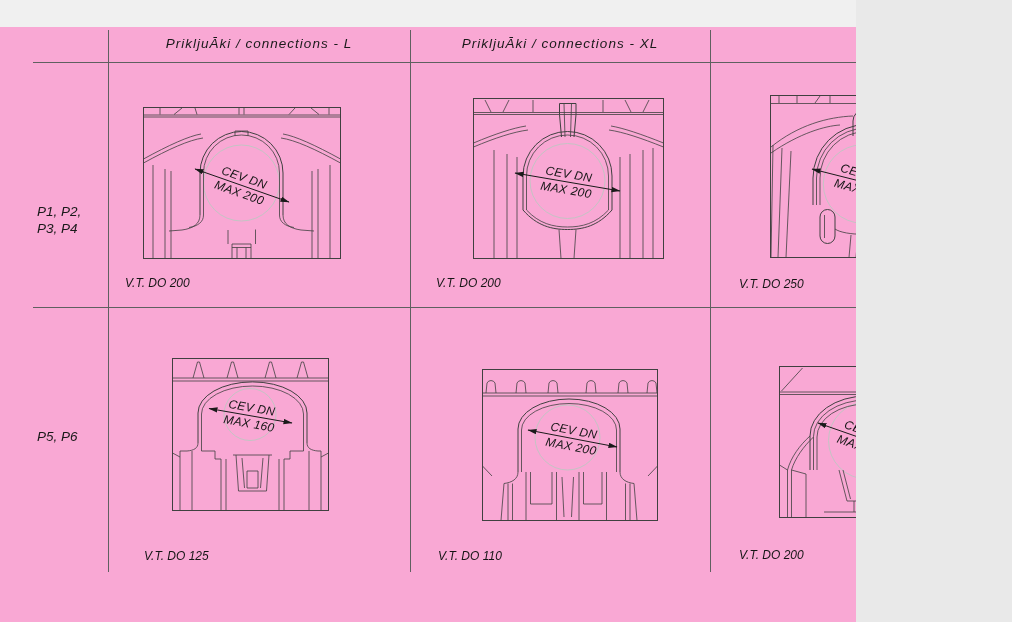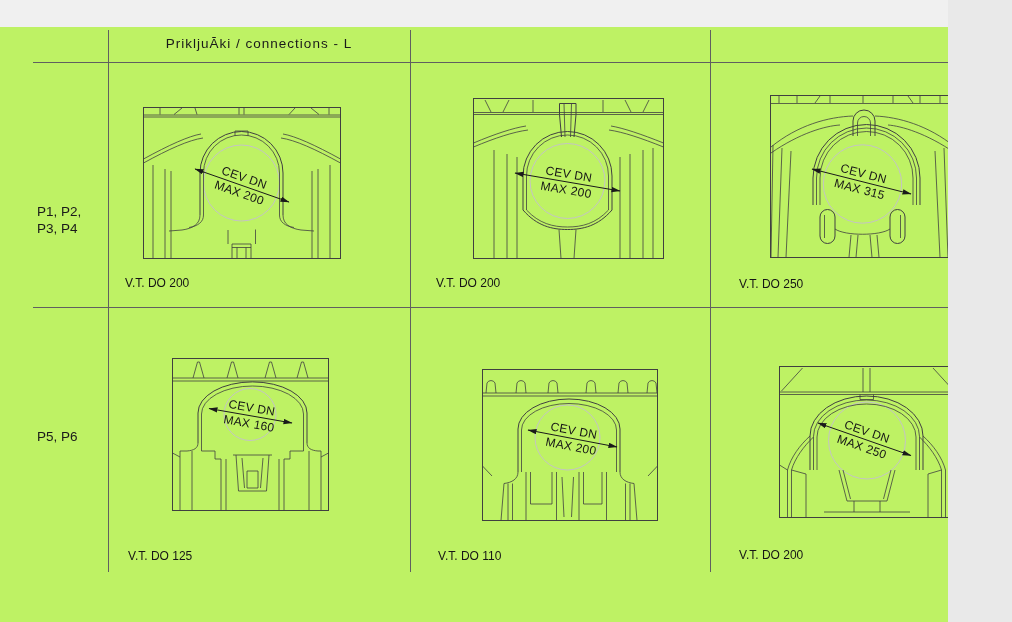--- a/index.html
+++ b/index.html
@@ -1,17 +1,17 @@
 <!DOCTYPE html>
 <html><head>
 <meta charset="utf-8">
 <style>
   html,body{margin:0;padding:0;background:#e9e9e9;}
-  #page{position:relative;width:948px;height:622px;background:#bef264;overflow:hidden;
-        font-family:"Liberation Sans","DejaVu Sans",sans-serif;color:#111;}
+  #page{position:relative;width:856px;height:622px;background:#f9a8d4;overflow:hidden;
+        font-family:"Liberation Sans","DejaVu Sans",sans-serif;color:#111;font-style:italic;}
   .topbar{position:absolute;left:0;top:0;width:1012px;height:27px;background:#f0f0f0;}
   .vline{position:absolute;top:30px;width:1px;height:542px;background:#606060;}
   .hline{position:absolute;left:33px;width:945px;height:1px;background:#606060;}
   .colheader{position:absolute;top:36px;height:20px;text-align:center;
              font-size:13.5px;letter-spacing:1px;color:#1a1a1a;white-space:nowrap;}
   .rowlabel{position:absolute;left:37px;font-size:13.5px;line-height:17px;color:#1a1a1a;margin-top:40px;}
   .caption{position:absolute;font-size:12px;color:#151515;white-space:nowrap;}
   .draw{position:absolute;}
   .draw path,.draw line,.draw rect{fill:none;stroke:#404040;stroke-width:1;}
   .draw .thin{stroke-width:0.8;}
@@ -27,20 +27,21 @@
 
   <div class="topbar"></div>
 
   <div class="vline" style="left:108px"></div>
   <div class="vline" style="left:410px"></div>
   <div class="vline" style="left:710px"></div>
   <div class="hline" style="top:62px"></div>
   <div class="hline" style="top:307px"></div>
 
   <div class="colheader" style="left:108px;width:302px">PrikljuĀki / connections - L</div>
+  <div class="colheader" style="left:410px;width:300px">PrikljuĀki / connections - XL</div>
 
   <div class="rowlabel" style="top:163px">
     <div>P1, P2,</div>
     <div>P3, P4</div>
   </div>
   <div class="rowlabel" style="top:388px">
     <div>P5, P6</div>
   </div>
 
   <svg width="0" height="0" style="position:absolute">
@@ -118,21 +119,21 @@
     <path d="M26,85 V55 A54.3,31 0 0 1 135,55 V85"></path>
     <path class="thin" d="M29.5,85 V56 A51,28 0 0 1 131.5,56 V85"></path>
     <path class="thin" d="M26,85 C26,90 22,92.5 15,93 M15,93 H8 M8,93 V152.5 M0.5,95 L8,99 M135,85 C135,90 139,92.5 146,93 M146,93 H149 M149,93 V152.5 M156.5,95 L149,99"></path>
     <path class="thin" d="M29.5,85 V93 H43 V101 H49 M49,101 V152.5 M54,101 V152.5 M131.5,85 V93 H118 V101 H112 M112,101 V152.5 M107,101 V152.5"></path>
     <path class="thin" d="M61,97 H100 M64,97 L66.5,133 M97,97 L94.5,133 M66.5,133 H94.5 M70,100 L72.5,130 M91,100 L88.5,130 M75,113 H86 V130 H75 Z"></path>
     <path class="thin" d="M20,93 V152.5 M137,93 V152.5"></path>
     <line class="dim" x1="37" y1="50.5" x2="120" y2="65" marker-start="url(#arrS)" marker-end="url(#arrE)"></line>
     <text text-anchor="middle" transform="translate(79.2,53.8) rotate(9.9)">CEV DN</text>
     <text text-anchor="middle" transform="translate(76.4,69.5) rotate(9.9)">MAX 160</text>
   </svg>
-  <div class="caption" style="left:128px;top:549px">V.T. DO 125</div>
+  <div class="caption" style="left:144px;top:549px">V.T. DO 125</div>
 
   <svg class="draw" style="left:482px;top:369px" width="176" height="152" viewBox="0 0 176 152">
     <rect x="0.5" y="0.5" width="175" height="151"></rect>
     <path class="thin" d="M0.5,24 H175.5 M0.5,27 H175.5"></path>
     <path class="thin" d="M4,24 L5,14 A4.5,4.5 0 0 1 13,14 L14,24 M34,24 L35,14 A4.5,4.5 0 0 1 43,14 L44,24 M66,24 L67,14 A4.5,4.5 0 0 1 75,14 L76,24 M104,24 L105,14 A4.5,4.5 0 0 1 113,14 L114,24 M136,24 L137,14 A4.5,4.5 0 0 1 145,14 L146,24 M165,24 L166,14 A4.5,4.5 0 0 1 174,14 L175,24"></path>
     <circle cx="85.5" cy="68.5" r="32.5"></circle>
     <path d="M36,103 V60 A51,30 0 0 1 138,60 V103"></path>
     <path class="thin" d="M39.5,103 V61 A47.5,26.5 0 0 1 134.5,61 V103"></path>
     <path class="thin" d="M44,103 V151.5 M48.5,103 V135 M70,103 V135 M74.5,103 V151.5 M97,103 V151.5 M101.5,103 V135 M120,103 V135 M124.5,103 V151.5 M48.5,135 H70 M101.5,135 H120 M80,108 L82,148 M91.5,108 L89.5,148"></path>
     <path class="thin" d="M36,103 C36,110 30,113.5 22,114.5 M22,114.5 L19,151.5 M138,103 C138,110 144,113.5 152,114.5 M152,114.5 L155,151.5 M26,114.5 V151.5 M30.5,114.5 V151.5 M143.5,114.5 V151.5 M148,114.5 V151.5 M0.5,97 L10,107 M175.5,97 L166,107"></path>

